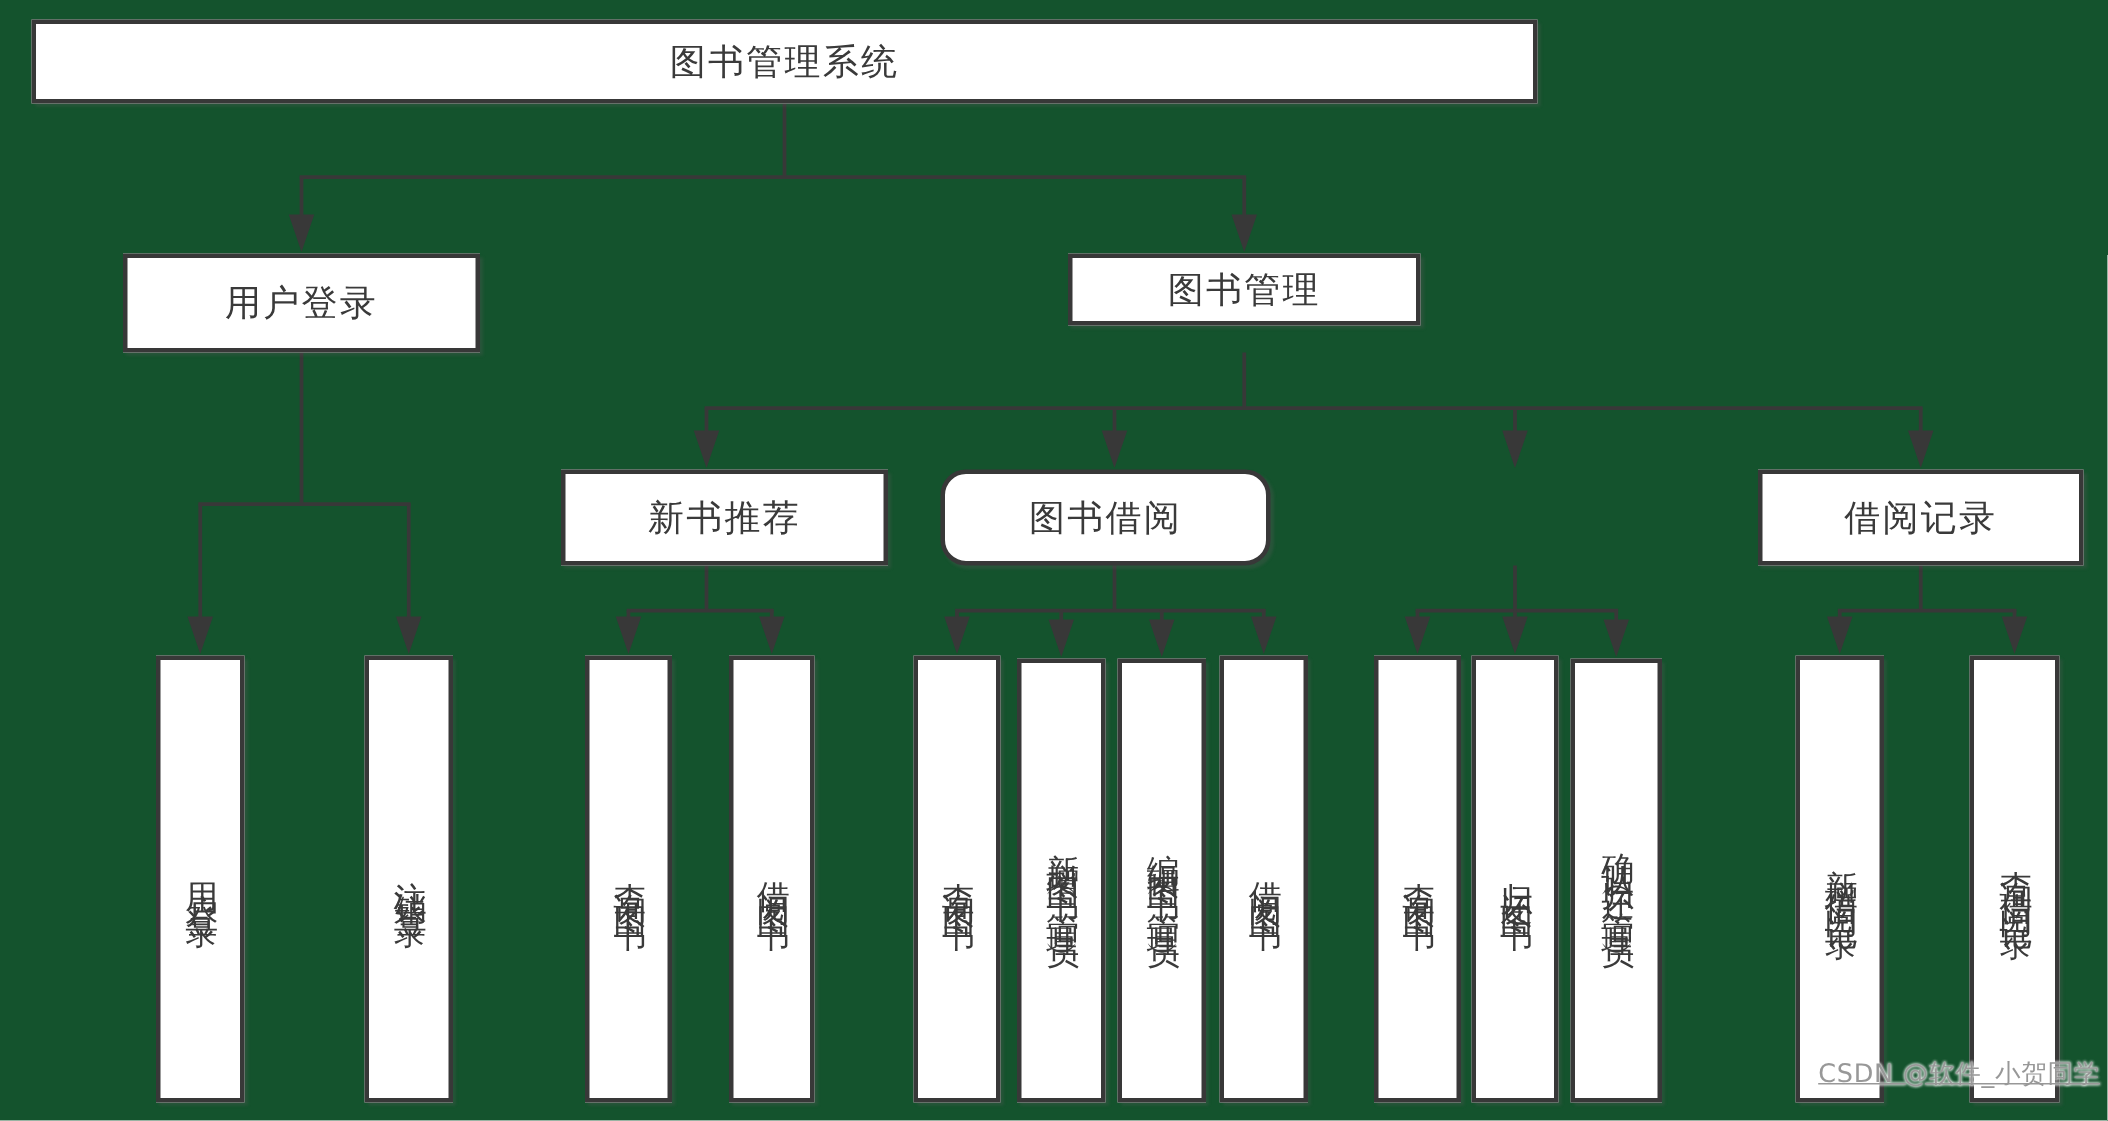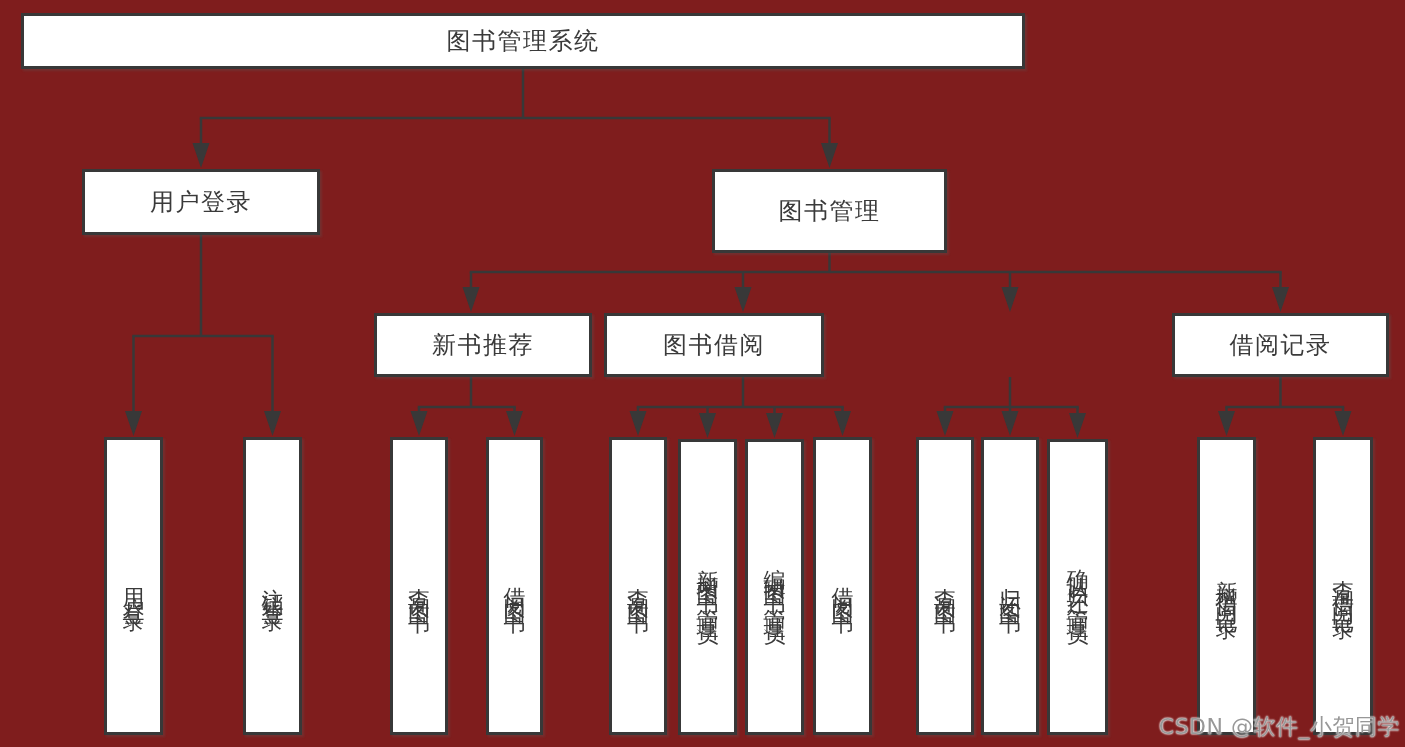--- a/index.html
+++ b/index.html
@@ -1,19 +1,19 @@
 <!DOCTYPE html>
 <html><head>
 <meta charset="utf-8">
 <style>
   html,body{margin:0;padding:0;background:#ffffff;}
   .canvas{
     position:relative;
     width:1405px;height:747px;
-    background:#7f1d1d;
+    background:#14532d;
     font-family:"DejaVu Sans","Liberation Sans",sans-serif;
     overflow:hidden;
   }
   #connectors{position:absolute;left:0;top:0;z-index:1;}
   #connectors line{stroke:#383838;stroke-width:2.5;}
   #connectors polygon{fill:#383838;stroke:none;}
   #nodes{position:absolute;left:0;top:0;width:100%;height:100%;z-index:2;}
   .node{
     position:absolute;
     background:#ffffff;
@@ -27,27 +27,28 @@
   .node.h{font-size:24px;letter-spacing:1.5px;white-space:nowrap;}
   .node.v{
     writing-mode:vertical-rl;
     text-orientation:mixed;
     font-size:22px;
     letter-spacing:8px;
     line-height:1;
   }
   .watermark{
     position:absolute;
-    right:5px;bottom:5px;
+    right:5px;bottom:20px;
     z-index:3;
     color:#989898;
-    font-size:22px;
+    font-size:17px;
     letter-spacing:0.5px;
     text-shadow:0 0 2px #ffffff,0 0 2px #ffffff;
     white-space:nowrap;
+    text-decoration:underline;
   }
 </style>
 </head>
 <body>
 
 <div class="canvas">
   <svg id="connectors" width="1405" height="747">
       <line x1="523" y1="69" x2="523" y2="118"></line>
       <line x1="199.75" y1="118" x2="830.75" y2="118"></line>
       <line x1="201" y1="118" x2="201" y2="146"></line>
@@ -97,23 +98,23 @@
       <line x1="1280.5" y1="377" x2="1280.5" y2="407"></line>
       <line x1="1225.25" y1="407" x2="1344.25" y2="407"></line>
       <line x1="1226.5" y1="407" x2="1226.5" y2="414"></line>
       <polygon points="1218,411 1235,411 1226.5,436"></polygon>
       <line x1="1343" y1="407" x2="1343" y2="414"></line>
       <polygon points="1334.5,411 1351.5,411 1343,436"></polygon>
     </svg>
   <div id="nodes">
       <div class="node h" style="left: 21px; top: 13px; width: 1004px; height: 56px;">图书管理系统</div>
       <div class="node h" style="left: 82px; top: 169px; width: 238px; height: 66px;">用户登录</div>
-      <div class="node h" style="left: 712px; top: 169px; width: 235px; height: 84px;">图书管理</div>
+      <div class="node h" style="left: 712px; top: 169px; width: 235px; height: 48px;">图书管理</div>
       <div class="node h" style="left: 362px; top: 313px; width: 218px; height: 64px; margin-left: 12px;">新书推荐</div>
-      <div class="node h" style="left: 604px; top: 313px; width: 220px; height: 64px;">图书借阅</div>
+      <div class="node h" style="left: 627px; top: 313px; width: 220px; height: 64px; border-radius: 17px;">图书借阅</div>
       <div class="node h" style="left: 1172px; top: 313px; width: 217px; height: 64px;">借阅记录</div>
       <div class="node v" style="left: 104px; top: 437px; width: 59px; height: 298px;">用户登录</div>
       <div class="node v" style="left: 243px; top: 437px; width: 59px; height: 298px;">注销登录</div>
       <div class="node v" style="left: 390px; top: 437px; width: 58px; height: 298px;">查询图书</div>
       <div class="node v" style="left: 486px; top: 437px; width: 57px; height: 298px;">借阅图书</div>
       <div class="node v" style="left: 609px; top: 437px; width: 58px; height: 298px;">查询图书</div>
       <div class="node v" style="left: 678px; top: 439px; width: 59px; height: 296px;">新增图书（管理员）</div>
       <div class="node v" style="left: 745px; top: 439px; width: 59px; height: 296px;">编辑图书（管理员）</div>
       <div class="node v" style="left: 813px; top: 437px; width: 59px; height: 298px;">借阅图书</div>
       <div class="node v" style="left: 916px; top: 437px; width: 58px; height: 298px;">查询图书</div>

